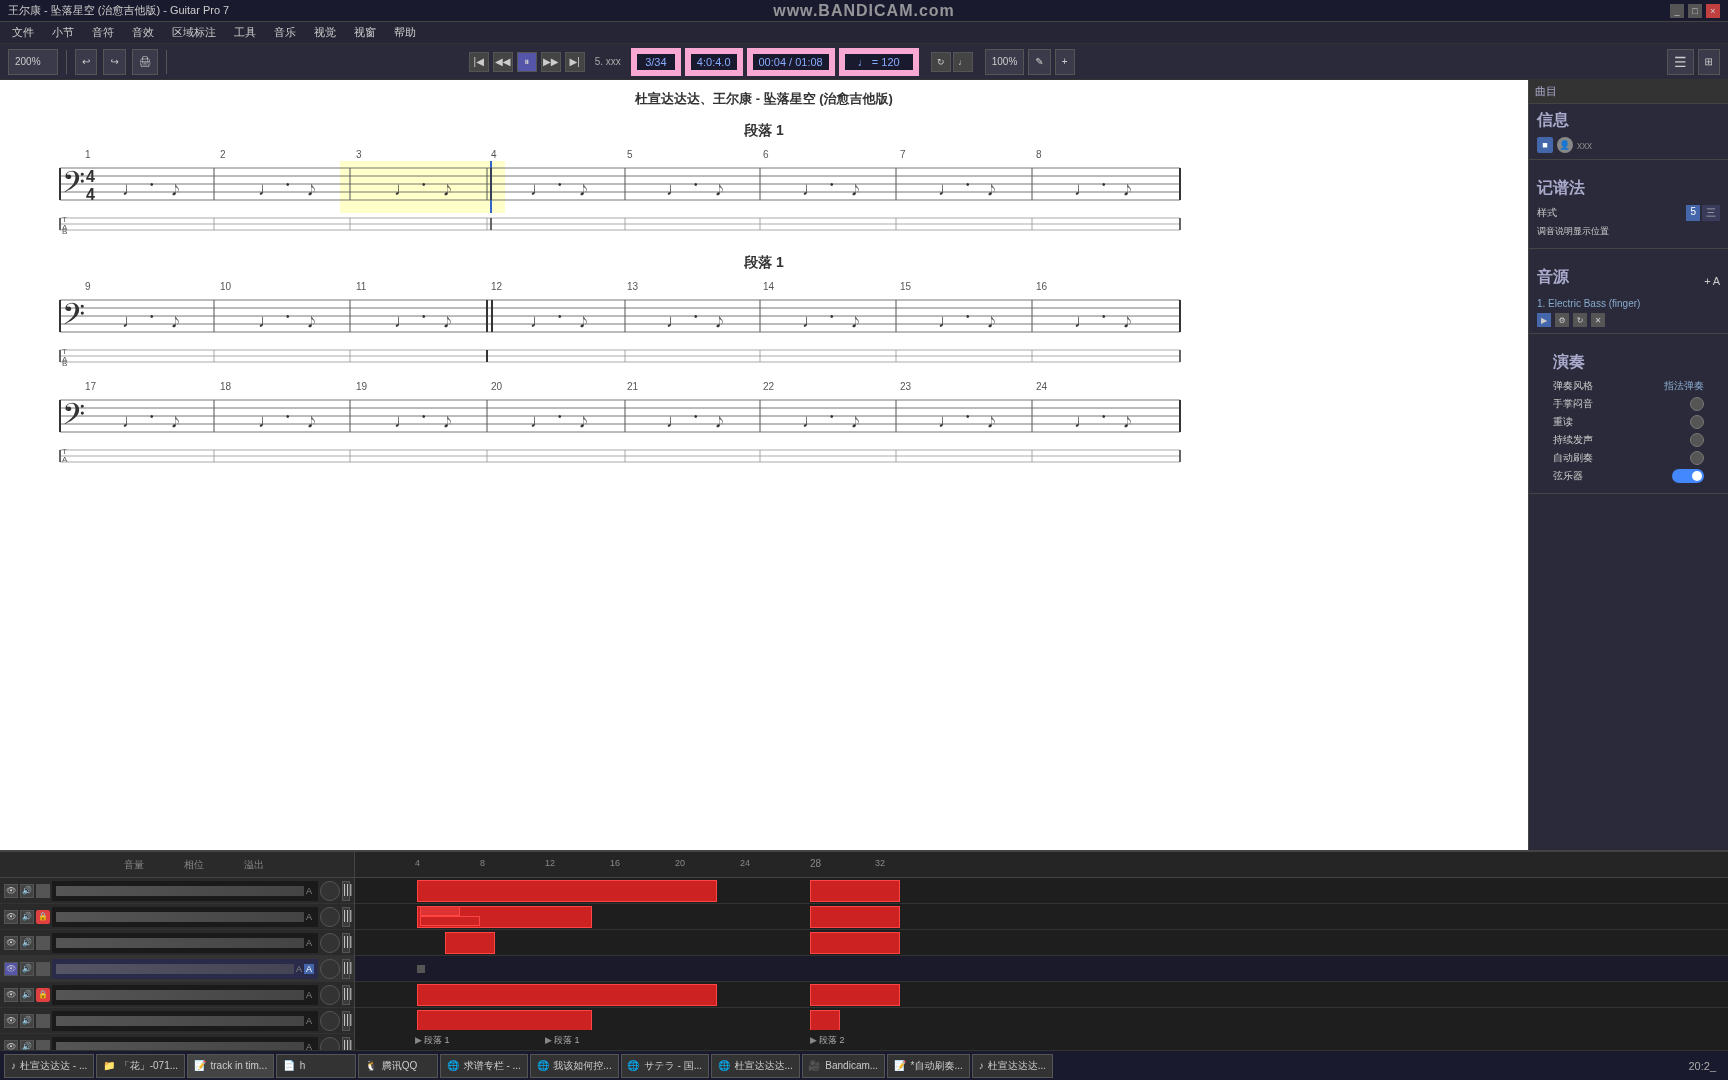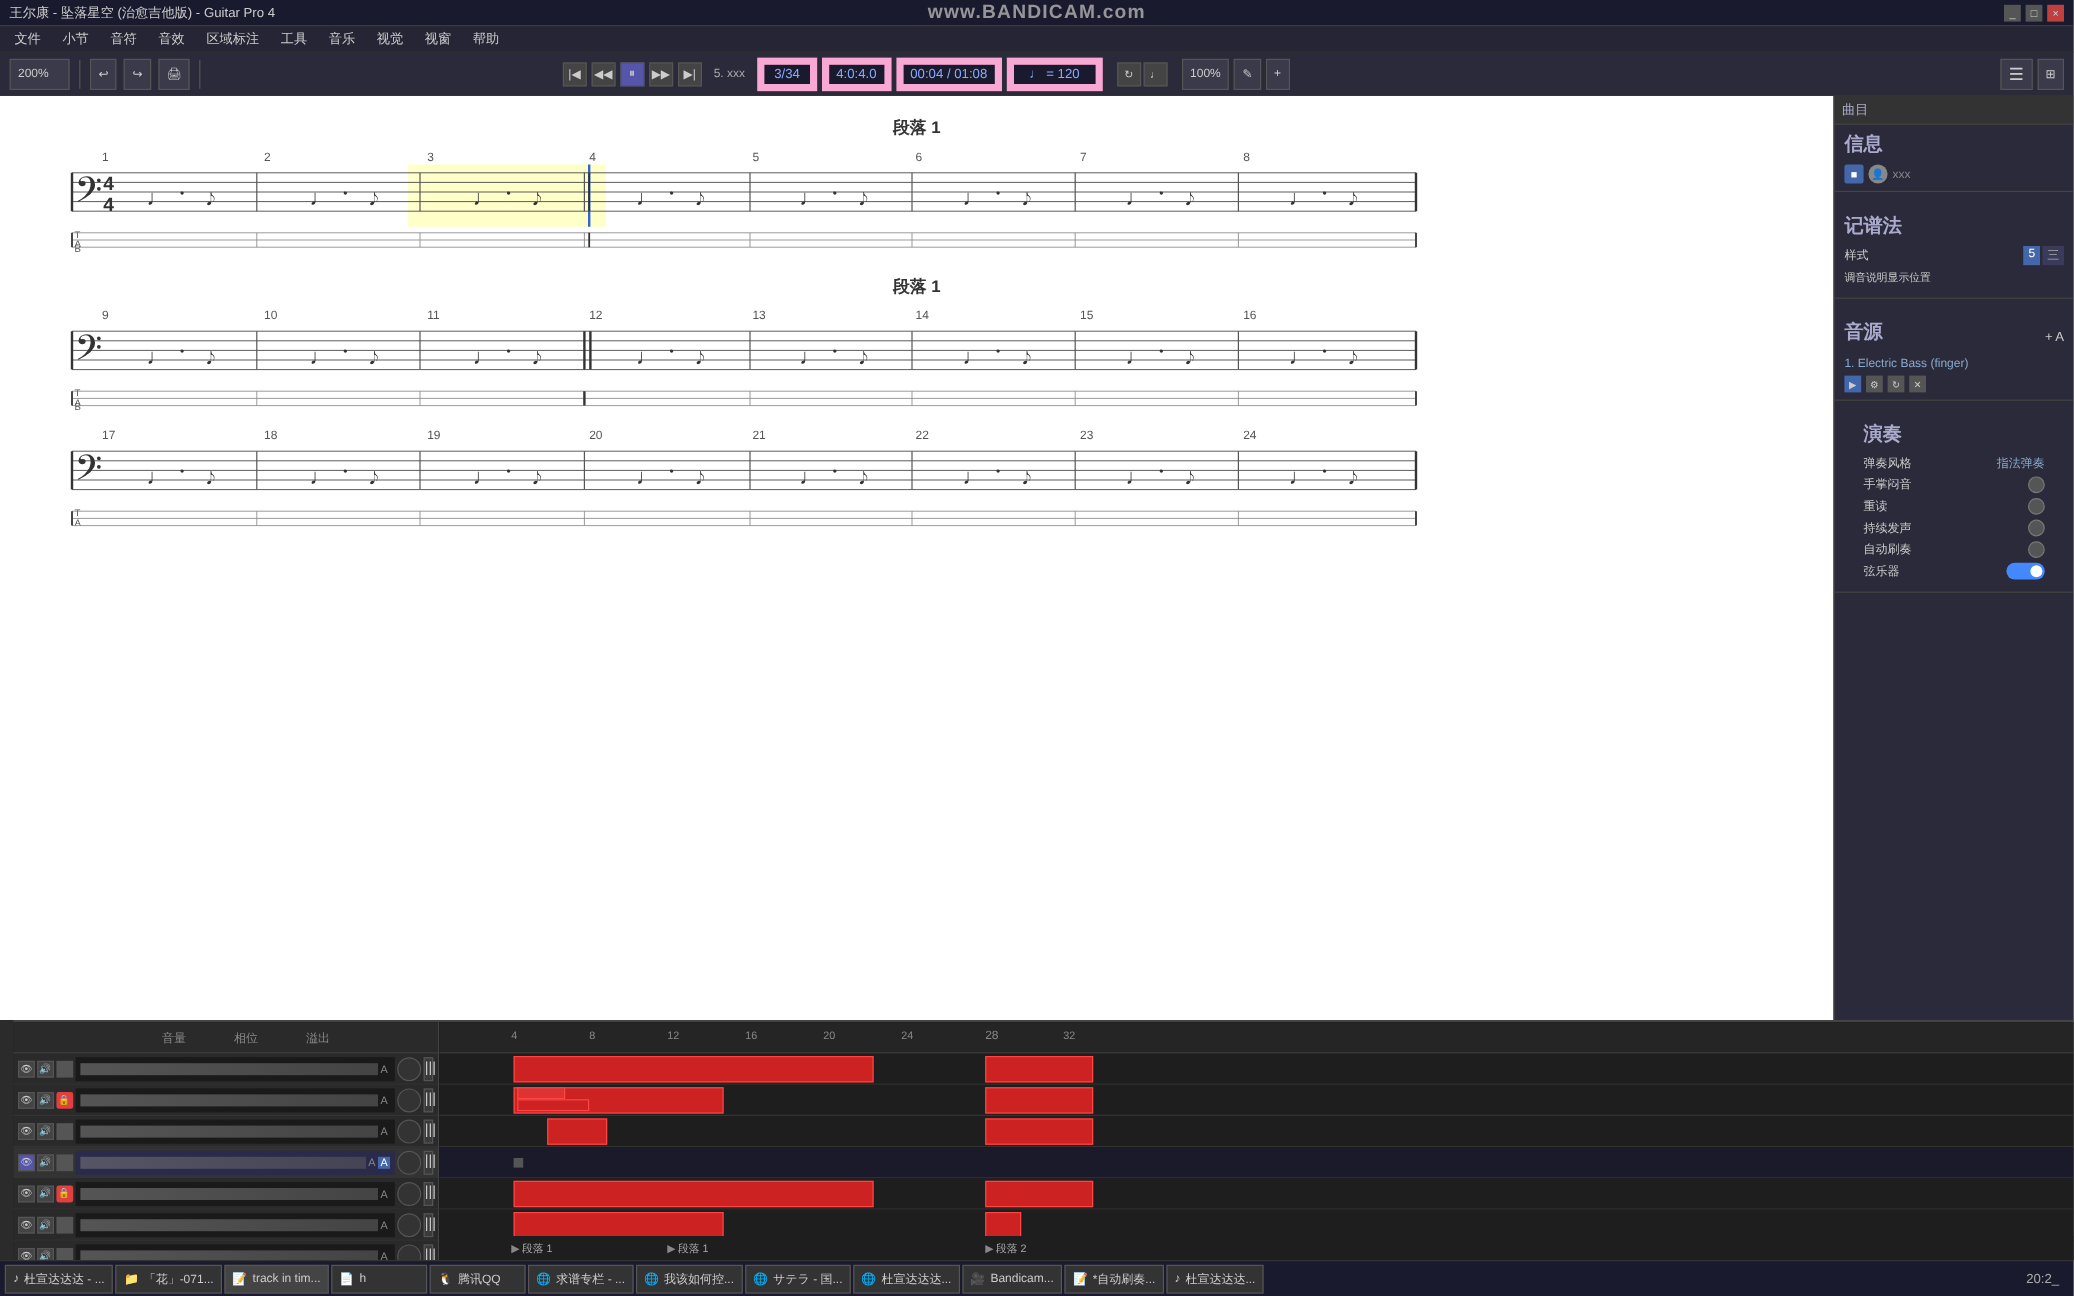--- a/index.html
+++ b/index.html
@@ -351,21 +351,21 @@
       font-size: 11px;
       color: #88aaff;
       min-width: 50px;
       text-align: center;
     }
   </style>
 </head>
 <body>
 
 <div id="titlebar">
-  <span>王尔康 - 坠落星空 (治愈吉他版) - Guitar Pro 4</span>
+  <span>王尔康 - 坠落星空 (治愈吉他版) - Guitar Pro 7</span>
   <div id="titlebar-controls">
     <div class="titlebar-btn">_</div>
     <div class="titlebar-btn">□</div>
     <div class="titlebar-btn" style="background:#c04040;">×</div>
   </div>
 </div>
 
 <div id="watermark">www.BANDICAM.com</div>
 
 <div id="menubar">
@@ -417,20 +417,21 @@
 
   <div style="display:flex; align-items:center; gap:4px; margin-left:auto;">
     <div class="tb-btn" style="font-size:14px;">☰</div>
     <div class="tb-btn">⊞</div>
   </div>
 </div>
 
 <div id="score-wrapper" style="position:absolute; top:80px; left:0; right:200px; bottom:230px; background:white; overflow:hidden;">
 
   <div class="score-page">
+    <div class="song-title">杜宣达达达、王尔康 - 坠落星空 (治愈吉他版)</div>
 
     <div class="section-title" style="font-size:14px; margin-bottom:2px;">段落 1</div>
 
     <svg width="100%" height="90" style="display:block;">
 
       <text x="55" y="12" font-size="10" fill="#555">1</text>
       <text x="190" y="12" font-size="10" fill="#555">2</text>
       <text x="326" y="12" font-size="10" fill="#555">3</text>
       <text x="461" y="12" font-size="10" fill="#555">4</text>
       <text x="597" y="12" font-size="10" fill="#555">5</text>
@@ -734,21 +735,21 @@
     </div>
     <div class="panel-row">
       <span style="font-size:10px;">弦乐器</span>
       <div class="toggle-switch">
         <div style="position:absolute;right:2px;top:50%;transform:translateY(-50%);width:10px;height:10px;background:white;border-radius:50%;"></div>
       </div>
     </div>
   </div>
 </div>
 
-<div id="bottom-area" style="position:absolute; bottom:30px; left:11px; right:0; height:200px; background:#1e1e1e; border-top:2px solid #444; display:flex;">
+<div id="bottom-area" style="position:absolute; bottom:30px; left:0; right:0; height:200px; background:#1e1e1e; border-top:2px solid #444; display:flex;">
 
   <div id="track-controls" style="width:355px; background:#252525; border-right:1px solid #444; overflow:hidden;">
 
     <div id="track-header" style="height:26px; background:#2a2a2a; border-bottom:1px solid #444; display:flex; align-items:center; padding:0 4px; gap:40px; font-size:10px; color:#888;">
       <span style="width:80px;"></span>
       <span>音量</span>
       <span>相位</span>
       <span>溢出</span>
     </div>
 

